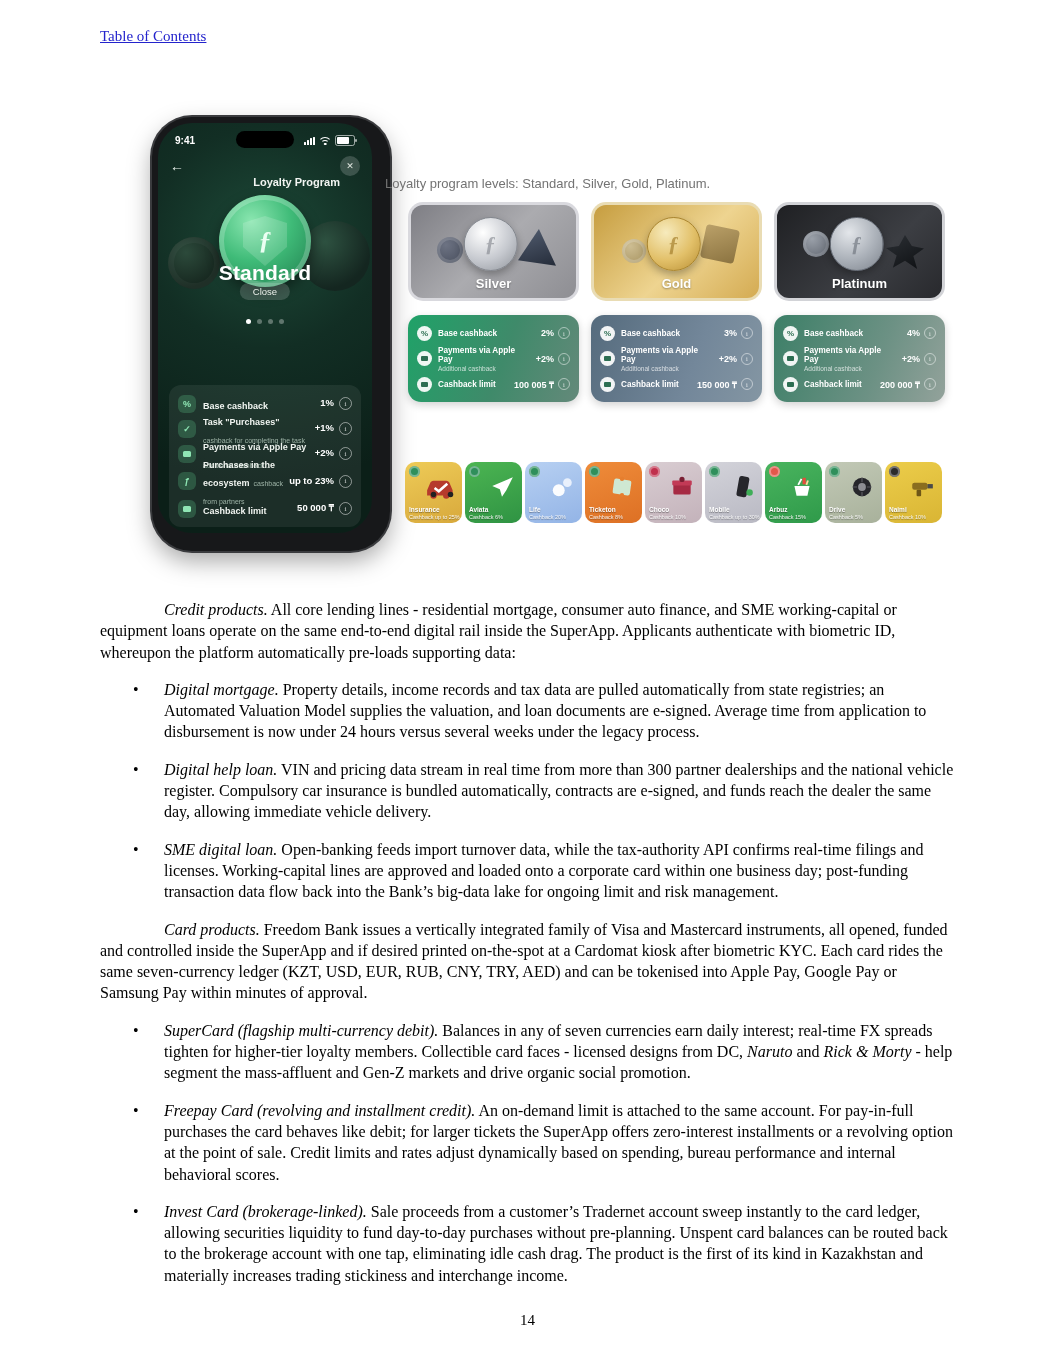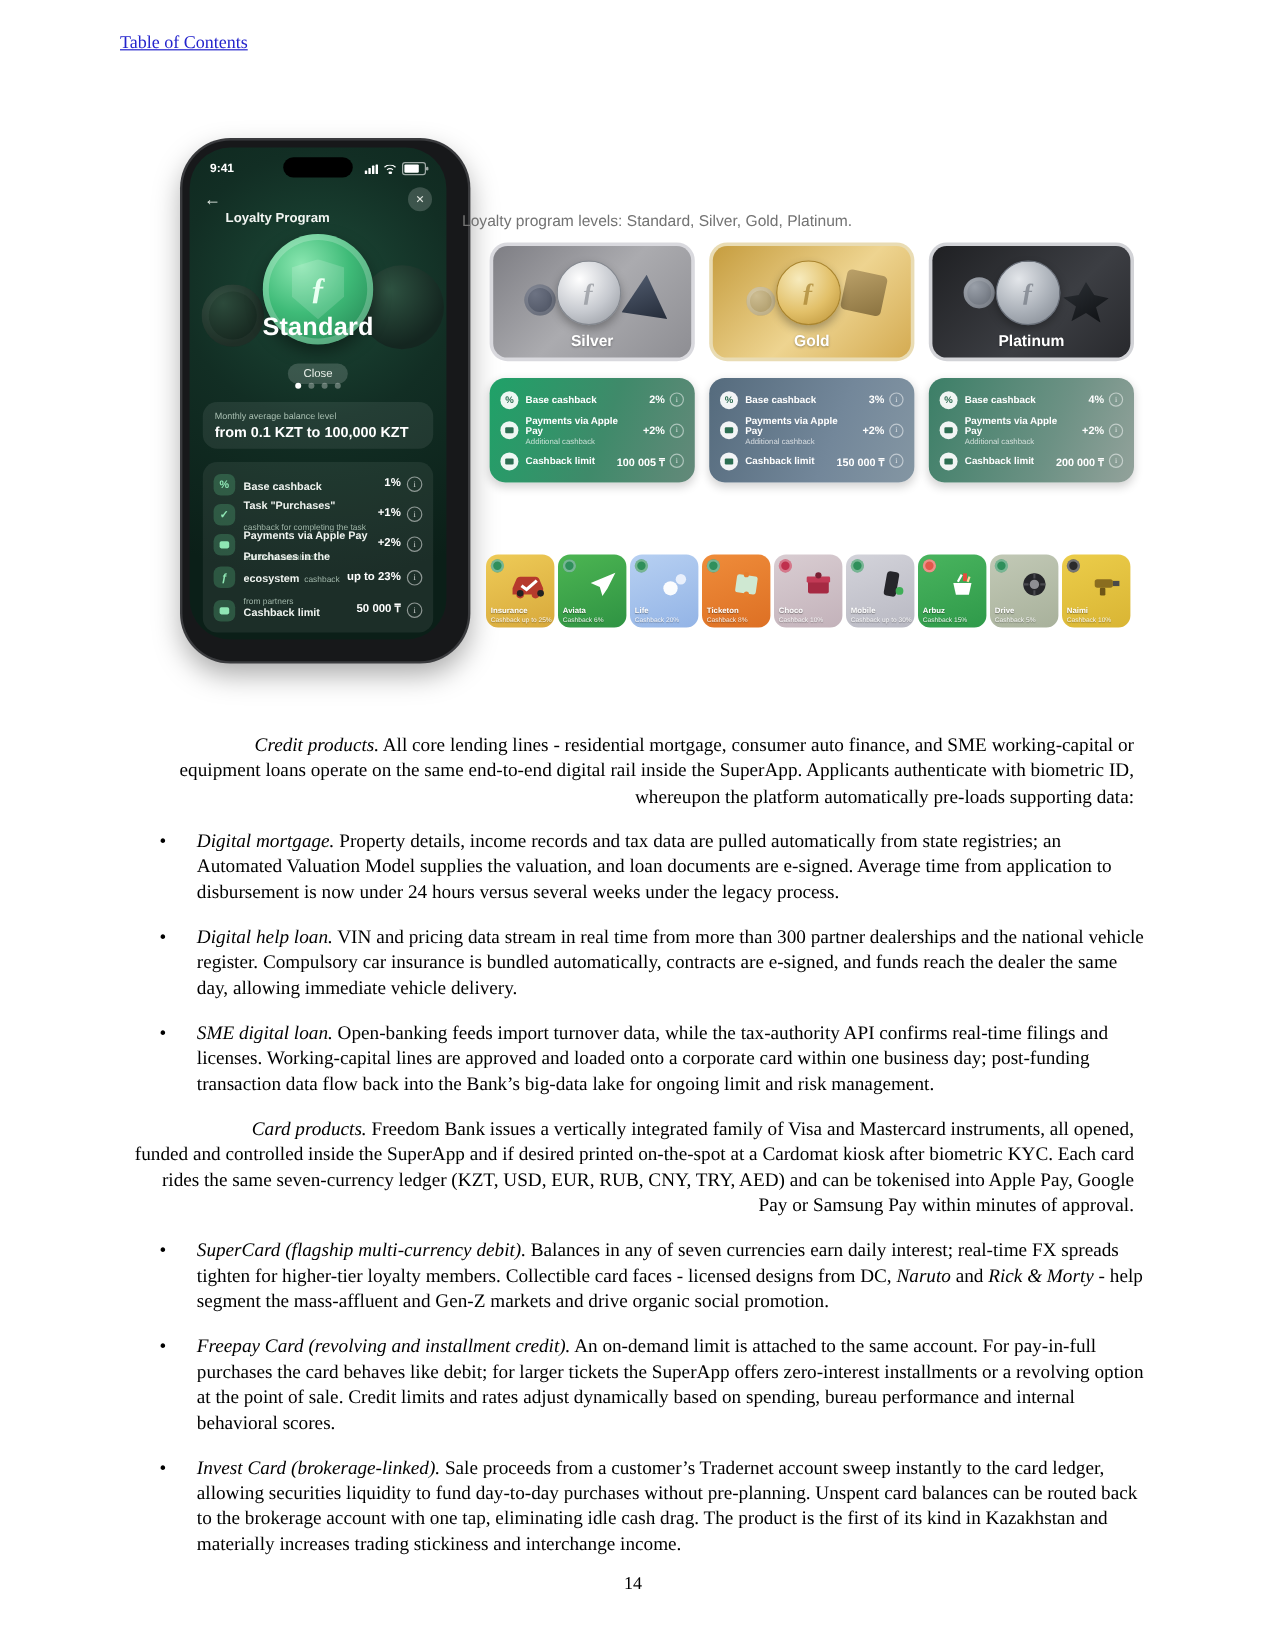--- a/index.html
+++ b/index.html
@@ -23,35 +23,35 @@
   .wifi i{position:absolute;left:50%;transform:translateX(-50%);border:1.6px solid #fff;border-radius:50%;display:block;}
   .wifi i:nth-child(1){width:12px;height:12px;top:1px;border-color:#fff transparent transparent transparent;}
   .wifi i:nth-child(2){width:6px;height:6px;top:4px;border-color:#fff transparent transparent transparent;}
   .wifi b{position:absolute;left:50%;bottom:0;transform:translateX(-50%);width:2.5px;height:2.5px;background:#fff;border-radius:50%;}
   .batt{position:relative;width:18px;height:9px;border:1px solid rgba(255,255,255,.6);border-radius:2.5px;}
   .batt i{position:absolute;left:1px;top:1px;bottom:1px;width:12px;background:#fff;border-radius:1px;display:block;}
   .batt:after{content:"";position:absolute;right:-3px;top:2.5px;width:1.6px;height:3.5px;background:rgba(255,255,255,.6);border-radius:1px;}
 
   .navrow{position:absolute;top:32px;left:0;right:0;height:22px;display:flex;align-items:center;padding:0 12px;color:#fff;}
   .backbtn{width:18px;font:400 14px "Liberation Sans",sans-serif;color:#e8efe9;cursor:pointer;}
-  .navtitle{flex:1;text-align:left;font:700 11px "Liberation Sans",sans-serif;color:#f2f5f2;margin-top:32px;}
+  .navtitle{flex:1;text-align:right;font:700 11px "Liberation Sans",sans-serif;color:#f2f5f2;margin-top:32px;}
   .xbtn{width:20px;height:20px;border-radius:50%;background:rgba(255,255,255,.18);color:#dfe5df;font:400 9px "Liberation Sans",sans-serif;display:flex;align-items:center;justify-content:center;cursor:pointer;}
 
   .coinwrap{position:absolute;top:70px;left:0;right:0;height:100px;}
   .orb{position:absolute;border-radius:50%;}
   .orb.l{left:10px;top:44px;width:52px;height:52px;background:radial-gradient(circle at 35% 30%,#2c4a3b,#16271f 70%);box-shadow:inset 0 0 0 6px rgba(255,255,255,.04);}
   .orb.r{right:2px;top:28px;width:70px;height:70px;background:radial-gradient(circle at 35% 30%,#2e5241,#142620 70%);}
   .bigcoin{position:absolute;left:50%;top:2px;transform:translateX(-50%);width:92px;height:92px;border-radius:50%;
     background:radial-gradient(circle at 35% 28%,#8ae6b0 0%,#3fbb78 45%,#1f7a4c 100%);
     box-shadow:0 6px 14px rgba(0,0,0,.45),inset 0 0 0 5px rgba(255,255,255,.22);display:flex;align-items:center;justify-content:center;}
   .shield{width:44px;height:50px;background:rgba(255,255,255,.16);clip-path:polygon(50% 0,100% 14%,100% 62%,50% 100%,0 62%,0 14%);display:flex;align-items:center;justify-content:center;}
   .shield span{font:700 italic 26px "Liberation Serif",serif;color:#eafff2;}
 
   .tiername{position:absolute;top:138px;left:0;right:0;text-align:center;color:#fff;font:700 21px "Liberation Sans",sans-serif;letter-spacing:.2px;}
-  .closepill{position:absolute;top:180px;left:50%;transform:translateX(-50%);background:rgba(255,255,255,.16);color:#e9efe9;border-radius:10px;padding:3px 13px;font:400 9.5px "Liberation Sans",sans-serif;cursor:pointer;}
+  .closepill{position:absolute;top:160px;left:50%;transform:translateX(-50%);background:rgba(255,255,255,.16);color:#e9efe9;border-radius:10px;padding:3px 13px;font:400 9.5px "Liberation Sans",sans-serif;cursor:pointer;}
   .dots{position:absolute;top:196px;left:0;right:0;display:flex;justify-content:center;gap:6px;}
   .dots span{width:5px;height:5px;border-radius:50%;background:rgba(255,255,255,.32);display:block;cursor:pointer;}
   .dots span.on{background:#fff;}
 
   .balcard{position:absolute;top:212px;left:11px;right:11px;background:rgba(255,255,255,.08);border-radius:12px;padding:7px 10px;}
   .balcap{font:400 7.5px "Liberation Sans",sans-serif;color:#a9bfb2;}
   .balval{font:700 12px "Liberation Sans",sans-serif;color:#fff;margin-top:2px;}
 
   .listcard{position:absolute;top:262px;left:11px;right:11px;bottom:6px;background:rgba(255,255,255,.07);border-radius:12px;padding:6px 9px;display:flex;flex-direction:column;justify-content:space-between;}
   .prow{display:flex;align-items:center;min-height:25px;}
@@ -122,21 +122,21 @@
   .tile-3{background:linear-gradient(160deg,#b7d0f2,#93b4e6);}
   .tile-4{background:linear-gradient(160deg,#ef8c3a,#dd7024);}
   .tile-5{background:linear-gradient(160deg,#d9cdd2,#c3b2ba);}
   .tile-6{background:linear-gradient(160deg,#d3d3da,#b9b9c3);}
   .tile-7{background:linear-gradient(160deg,#49b45e,#2f9a4a);}
   .tile-8{background:linear-gradient(160deg,#c2c9b6,#a8b19b);}
   .tile-9{background:linear-gradient(160deg,#eccd4a,#d9b534);}
 
   
   .doc{position:absolute;left:100px;top:599px;width:857px;font-size:16px;line-height:21.3px;}
-  .para{text-indent:64px;margin:12px;text-align:right;}
+  .para{text-indent:64px;margin:0;}
   .lead{font-style:italic;}
   .bullet{position:relative;padding-left:64px;margin-top:16px;}
   .bullet .marker{position:absolute;left:33px;top:0;}
   .mt16{margin-top:16px;}
   .pageno{position:absolute;left:0;right:0;top:1312px;text-align:center;font-size:15px;}
 </style>
 </head>
 <body>
 
 <div class="page">
@@ -184,24 +184,20 @@
 
       <div class="tiername">Standard</div>
       <div class="closepill">Close</div>
       <div class="dots">
         <span class="on"></span>
         <span></span>
         <span></span>
         <span></span>
       </div>
 
-      <div class="balcard">
-        <div class="balcap">Monthly average balance level</div>
-        <div class="balval">from 0.1 KZT to 100,000 KZT</div>
-      </div>
 
       <div class="listcard">
         <div class="prow">
           <span class="picon">%</span>
           <span class="ptxt"><span class="plabel">Base cashback</span></span>
           <span class="pval">1%</span>
           <span class="info">i</span>
         </div>
         <div class="prow">
           <span class="picon">✓</span>

